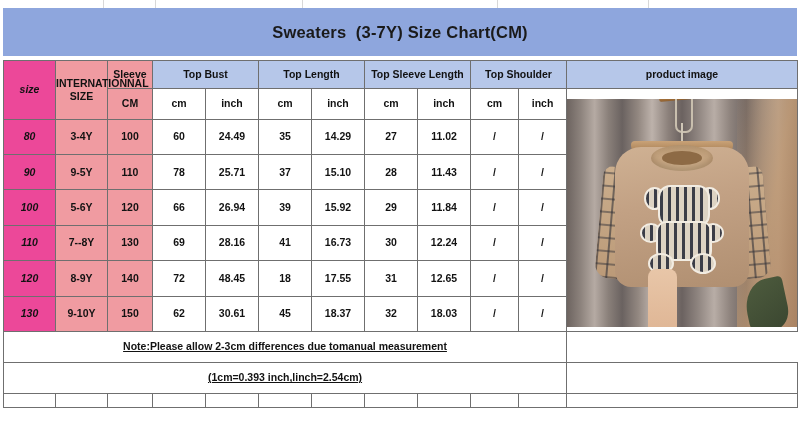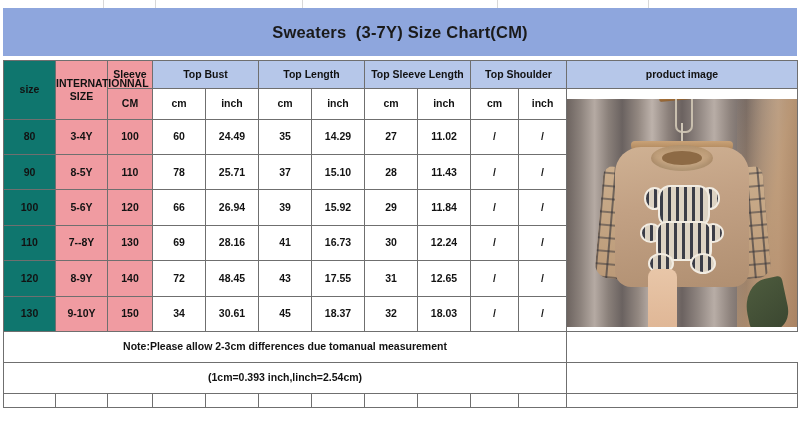--- a/index.html
+++ b/index.html
@@ -66,34 +66,35 @@
     border: 1px solid #6f6f6f;
     text-align: center;
     vertical-align: middle;
     font-size: 10.5px;
     font-weight: bold;
     color: #121212;
     padding: 0;
     line-height: 1.25;
   }
   .hdr-blue  { background: #b6c7e9; }
-  .cell-blue { background: #0f766e; }
+  .cell-blue { background: #ec4899; font-style: italic; }
   .cell-pink { background: #f09ba1; }
   .cell-white{ background: #ffffff; }
   .inch      { color: #9d1b22; }
   .hdr-top   { height: 28px; font-size: 11px; }
   .hdr-sub   { height: 26px; }
   .data-row td { height: 29px; }
   .note-row td {
     height: 30px;
     text-align: left;
     font-size: 10.5px;
     font-weight: bold;
     background: #ffffff;
     padding-left: 6px;
+    text-decoration: underline;
   }
   .tail-row td { height: 13px; background: #ffffff; }
   .intl-size { font-size: 10.5px; }
 
   
   .prod-cell {
     background: #ffffff;
     padding: 0 !important;
     position: relative;
   }
@@ -331,21 +332,21 @@
         <td class="cell-white inch">24.49</td>
         <td class="cell-white">35</td>
         <td class="cell-white inch">14.29</td>
         <td class="cell-white">27</td>
         <td class="cell-white inch">11.02</td>
         <td class="cell-white">/</td>
         <td class="cell-white inch">/</td>
       </tr>
       <tr class="data-row">
         <td class="cell-blue">90</td>
-        <td class="cell-pink">8-5Y</td>
+        <td class="cell-pink">9-5Y</td>
         <td class="cell-pink">110</td>
         <td class="cell-white">78</td>
         <td class="cell-white inch">25.71</td>
         <td class="cell-white">37</td>
         <td class="cell-white inch">15.10</td>
         <td class="cell-white">28</td>
         <td class="cell-white inch">11.43</td>
         <td class="cell-white">/</td>
         <td class="cell-white inch">/</td>
       </tr>
@@ -374,32 +375,32 @@
         <td class="cell-white inch">12.24</td>
         <td class="cell-white">/</td>
         <td class="cell-white inch">/</td>
       </tr>
       <tr class="data-row">
         <td class="cell-blue">120</td>
         <td class="cell-pink">8-9Y</td>
         <td class="cell-pink">140</td>
         <td class="cell-white">72</td>
         <td class="cell-white inch">48.45</td>
-        <td class="cell-white">43</td>
+        <td class="cell-white">18</td>
         <td class="cell-white inch">17.55</td>
         <td class="cell-white">31</td>
         <td class="cell-white inch">12.65</td>
         <td class="cell-white">/</td>
         <td class="cell-white inch">/</td>
       </tr>
       <tr class="data-row">
         <td class="cell-blue">130</td>
         <td class="cell-pink">9-10Y</td>
         <td class="cell-pink">150</td>
-        <td class="cell-white">34</td>
+        <td class="cell-white">62</td>
         <td class="cell-white inch">30.61</td>
         <td class="cell-white">45</td>
         <td class="cell-white inch">18.37</td>
         <td class="cell-white">32</td>
         <td class="cell-white inch">18.03</td>
         <td class="cell-white">/</td>
         <td class="cell-white inch">/</td>
       </tr>
 
       <tr class="note-row">

